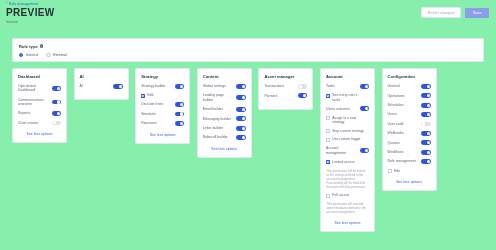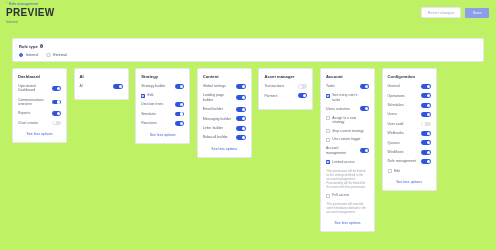--- a/index.html
+++ b/index.html
@@ -2,21 +2,21 @@
 <html><head>
 <meta charset="utf-8">
 <style>
   * { box-sizing: border-box; margin: 0; padding: 0; }
   html, body {
     width: 496px; height: 250px;
     background: #ffffff;
     font-family: "Liberation Sans", sans-serif;
     overflow: hidden;
   }
-  #app { position: relative; width: 496px; height: 250px; background: #bef264; }
+  #app { position: relative; width: 496px; height: 250px; background: #86efac; }
 
   
   .topbar { position: absolute; left: 0; top: 0; width: 496px; height: 28px; }
   .breadcrumb {
     position: absolute; left: 6px; top: 2px;
     display: flex; align-items: center; gap: 1.5px;
     font-size: 3.4px; color: #3b5bdb; letter-spacing: .12px;
   }
   .bc-chev { font-size: 3.6px; color: #3b5bdb; line-height: 1; transform: scaleX(.8); }
   .page-title {

